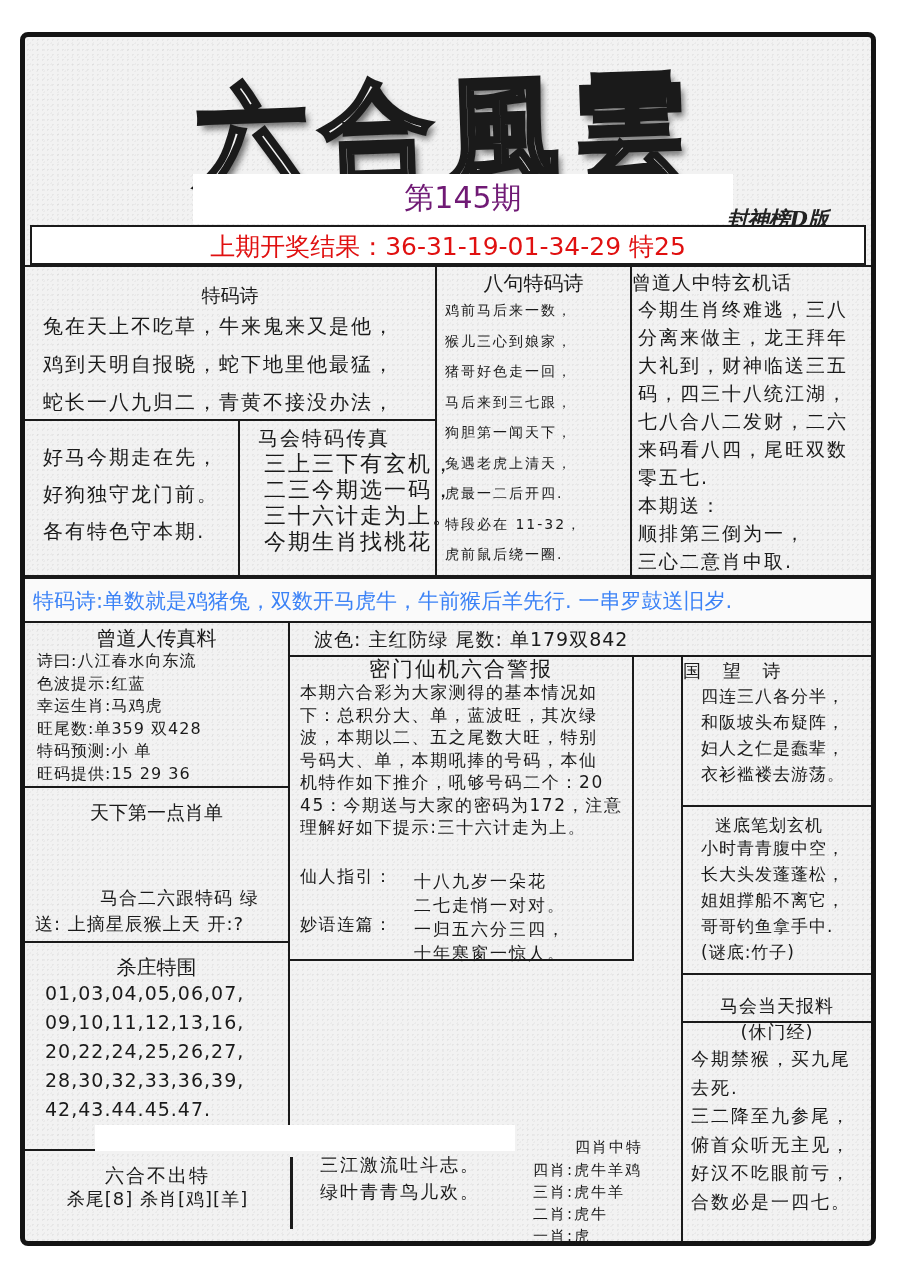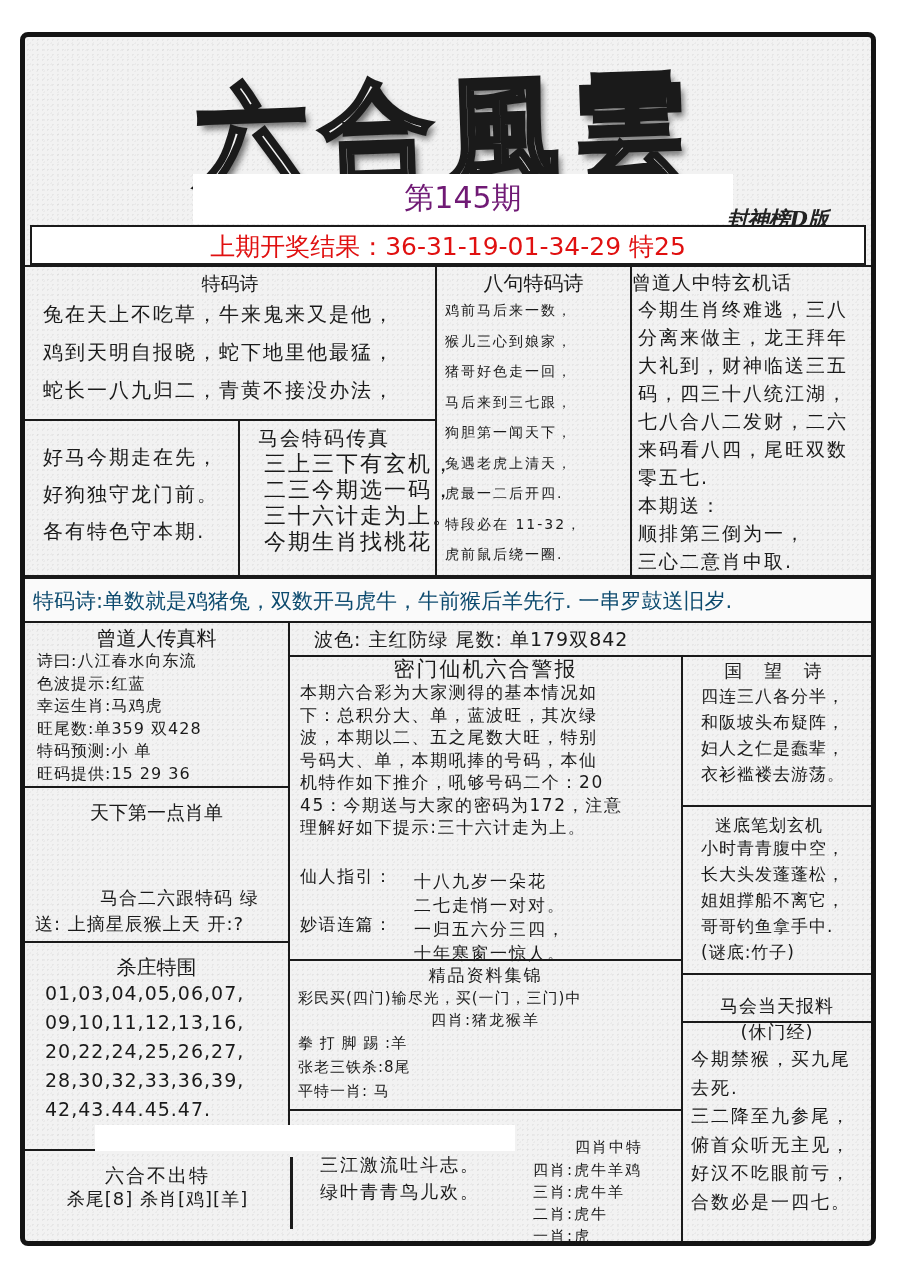--- a/index.html
+++ b/index.html
@@ -30,42 +30,42 @@
   .issue-label { position: absolute; left: 0; width: 100%; top: 4px; text-align: center; font-size: 30px; color: #701a75; }
   .edition-label {
     position: absolute; right: 42px; top: 168px; font-size: 21px; font-style: italic; font-weight: bold; color: #222;
     font-family: "DejaVu Serif", "Liberation Serif", serif;
   }
   .result-bar { left: 5px; top: 188px; width: 836px; height: 40px; border: 2px solid #1a1a1a; background: #fff; }
   .result-text { position: absolute; left: 0; width: 100%; text-align: center; top: 3px; font-size: 25px; color: #e01010; white-space: nowrap; }
   .cell-title { text-align: center; font-size: 19px; line-height: 24px; }
   .lines div { white-space: nowrap; }
   .magenta-bar { left: 0; top: 540px; width: 846px; height: 46px; border-top: 2px solid #1a1a1a; border-bottom: 2px solid #1a1a1a; background: #fafafa; }
-  .magenta-text { position: absolute; left: 8px; top: 8px; font-size: 21px; color: #0c4a6e; white-space: nowrap; }
+  .magenta-text { position: absolute; left: 8px; top: 8px; font-size: 21px; color: #3b82f6; white-space: nowrap; }
   .white-patch { background: #ffffff; }
 </style>
 </head>
 <body>
 
 <div class="frame">
 
   <div class="abs logo-area">
     <div class="logo-title">六合風雲</div>
     <div class="abs issue-band">
       <div class="issue-label">第145期</div>
     </div>
     <div class="edition-label">封神榜D版</div>
   </div>
 
   <div class="abs result-bar">
     <div class="result-text">上期开奖结果：36-31-19-01-34-29  特25</div>
   </div>
 
   <div class="abs box" style="left:0;top:228px;width:412px;height:156px;border-left:none;">
-    <div class="cell-title" style="margin-top:4px;">特码诗</div>
+    <div class="cell-title" style="margin-top:16px;">特码诗</div>
     <div class="lines" style="padding-left:18px;font-size:20px;line-height:38px;letter-spacing:2px;">
       <div>兔在天上不吃草，牛来鬼来又是他，</div>
       <div>鸡到天明自报晓，蛇下地里他最猛，</div>
       <div>蛇长一八九归二，青黄不接没办法，</div>
     </div>
   </div>
 
   <div class="abs box" style="left:0;top:382px;width:215px;height:158px;border-left:none;border-top:none;">
     <div class="lines" style="padding-left:18px;padding-top:20px;font-size:20px;line-height:37px;letter-spacing:2px;">
       <div>好马今期走在先，</div>
@@ -154,69 +154,59 @@
   <div class="abs" style="left:0;top:1114px;width:265px;height:90px;">
     <div class="cell-title" style="margin-top:12px;font-size:19px;letter-spacing:2px;">六合不出特</div>
     <div style="text-align:center;font-size:18px;white-space:nowrap;letter-spacing:1px;">杀尾[8]  杀肖[鸡][羊]</div>
   </div>
   <div class="abs" style="left:265px;top:1120px;width:3px;height:72px;background:#1a1a1a;"></div>
 
   <div class="abs box" style="left:263px;top:586px;width:583px;height:34px;border-top:none;border-right:none;">
     <div style="position:absolute;left:24px;top:4px;font-size:19px;white-space:nowrap;letter-spacing:1px;">波色:  主红防绿 尾数:    单179双842</div>
   </div>
 
-  <div class="abs box" style="left:263px;top:618px;width:395px;height:306px;border-top:none;">
+  <div class="abs box" style="left:263px;top:618px;width:346px;height:306px;border-top:none;">
     <div class="cell-title" style="margin-top:2px;font-size:21px;letter-spacing:2px;">密门仙机六合警报</div>
     <div class="lines" style="padding-left:10px;font-size:17px;line-height:22.5px;letter-spacing:1.6px;">
       <div>本期六合彩为大家测得的基本情况如</div>
       <div>下：总积分大、单，蓝波旺，其次绿</div>
       <div>波，本期以二、五之尾数大旺，特别</div>
       <div>号码大、单，本期吼捧的号码，本仙</div>
       <div>机特作如下推介，吼够号码二个：20</div>
       <div>45：今期送与大家的密码为172，注意</div>
       <div>理解好如下提示:三十六计走为上。</div>
     </div>
     <div style="position:absolute;left:10px;top:210px;font-size:17px;letter-spacing:1.6px;">仙人指引：</div>
     <div style="position:absolute;left:124px;top:214px;font-size:17px;line-height:24px;letter-spacing:2px;white-space:nowrap;">
       <div>十八九岁一朵花</div>
       <div>二七走悄一对对。</div>
       <div>一归五六分三四，</div>
       <div>十年寒窗一惊人。</div>
     </div>
     <div style="position:absolute;left:10px;top:258px;font-size:17px;letter-spacing:1.6px;">妙语连篇：</div>
   </div>
 
-  <div class="abs box" style="left:263px;top:922px;width:395px;height:152px;border-top:2px solid #1a1a1a;">
-    <div class="cell-title" style="margin-top:2px;font-size:17px;letter-spacing:2px;">精品资料集锦</div>
-    <div style="padding-left:8px;font-size:15px;line-height:22px;letter-spacing:1px;white-space:nowrap;">彩民买(四门)输尽光，买(一门，三门)中</div>
-    <div style="text-align:center;font-size:15px;line-height:22px;letter-spacing:2px;">四肖:猪龙猴羊</div>
-    <div class="lines" style="padding-left:8px;font-size:15px;line-height:24px;letter-spacing:1px;">
-      <div>拳 打 脚 踢 :羊</div>
-      <div>张老三铁杀:8尾</div>
-      <div>平特一肖: 马</div>
-    </div>
-  </div>
 
   <div class="abs" style="left:295px;top:1114px;width:200px;height:60px;">
     <div style="font-size:18px;line-height:27px;letter-spacing:2px;white-space:nowrap;">三江激流吐斗志。</div>
     <div style="font-size:18px;line-height:27px;letter-spacing:2px;white-space:nowrap;">绿叶青青鸟儿欢。</div>
   </div>
 
   <div class="abs white-patch" style="left:490px;top:1098px;width:168px;height:110px;background:transparent;">
     <div style="padding-left:60px;font-size:15px;line-height:24px;letter-spacing:2px;white-space:nowrap;">四肖中特</div>
     <div class="lines" style="padding-left:18px;font-size:15px;line-height:22px;letter-spacing:2px;">
       <div>四肖:虎牛羊鸡</div>
       <div>三肖:虎牛羊</div>
       <div>二肖:虎牛</div>
       <div>一肖:虎</div>
     </div>
   </div>
 
   <div class="abs box" style="left:656px;top:618px;width:190px;height:152px;border-top:none;border-right:none;">
-    <div style="text-align:center;margin-top:4px;font-size:18px;letter-spacing:8px;white-space:nowrap;">国  望  诗</div>
+    <div style="margin-top:4px;font-size:18px;letter-spacing:8px;white-space:nowrap;">国  望  诗</div>
     <div class="lines" style="padding-left:18px;font-size:17px;line-height:26px;letter-spacing:1px;">
       <div>四连三八各分半，</div>
       <div>和阪坡头布疑阵，</div>
       <div>妇人之仁是蠢辈，</div>
       <div>衣衫褴褛去游荡。</div>
     </div>
   </div>
 
   <div class="abs box" style="left:656px;top:768px;width:190px;height:218px;border-top:none;border-right:none;">
     <div style="padding-left:32px;margin-top:10px;font-size:17px;line-height:20px;letter-spacing:1px;white-space:nowrap;">迷底笔划玄机</div>

